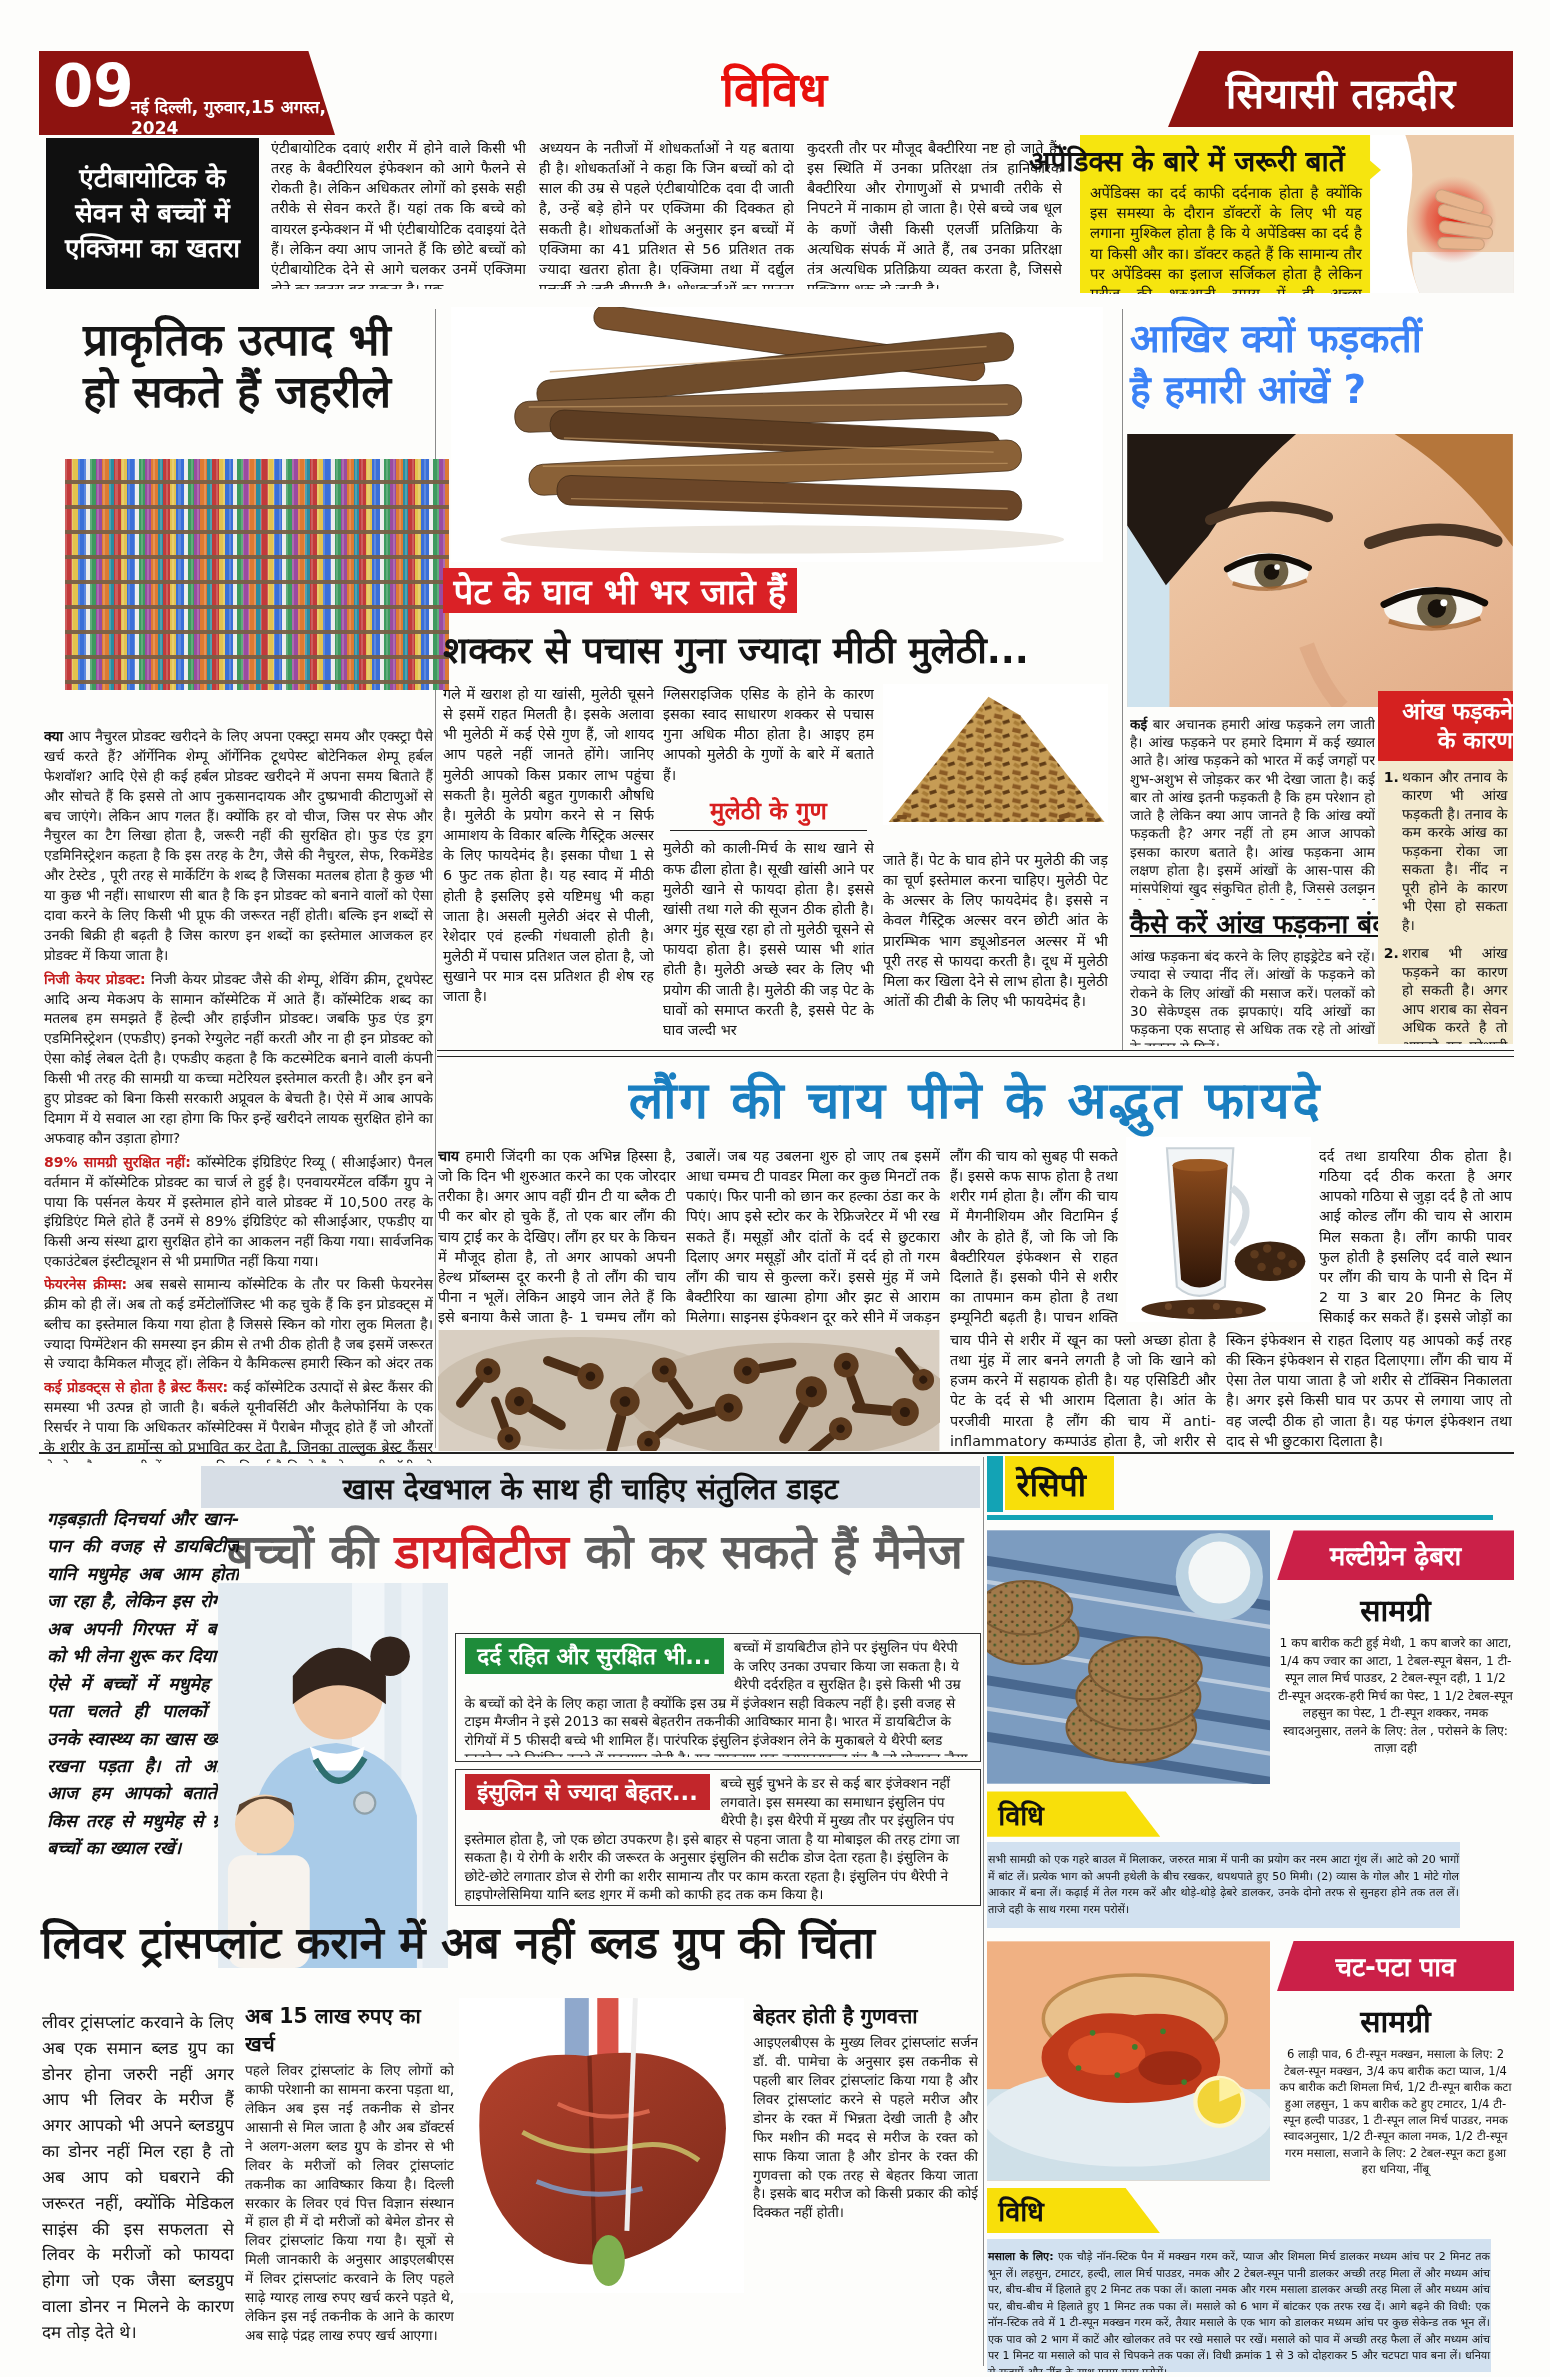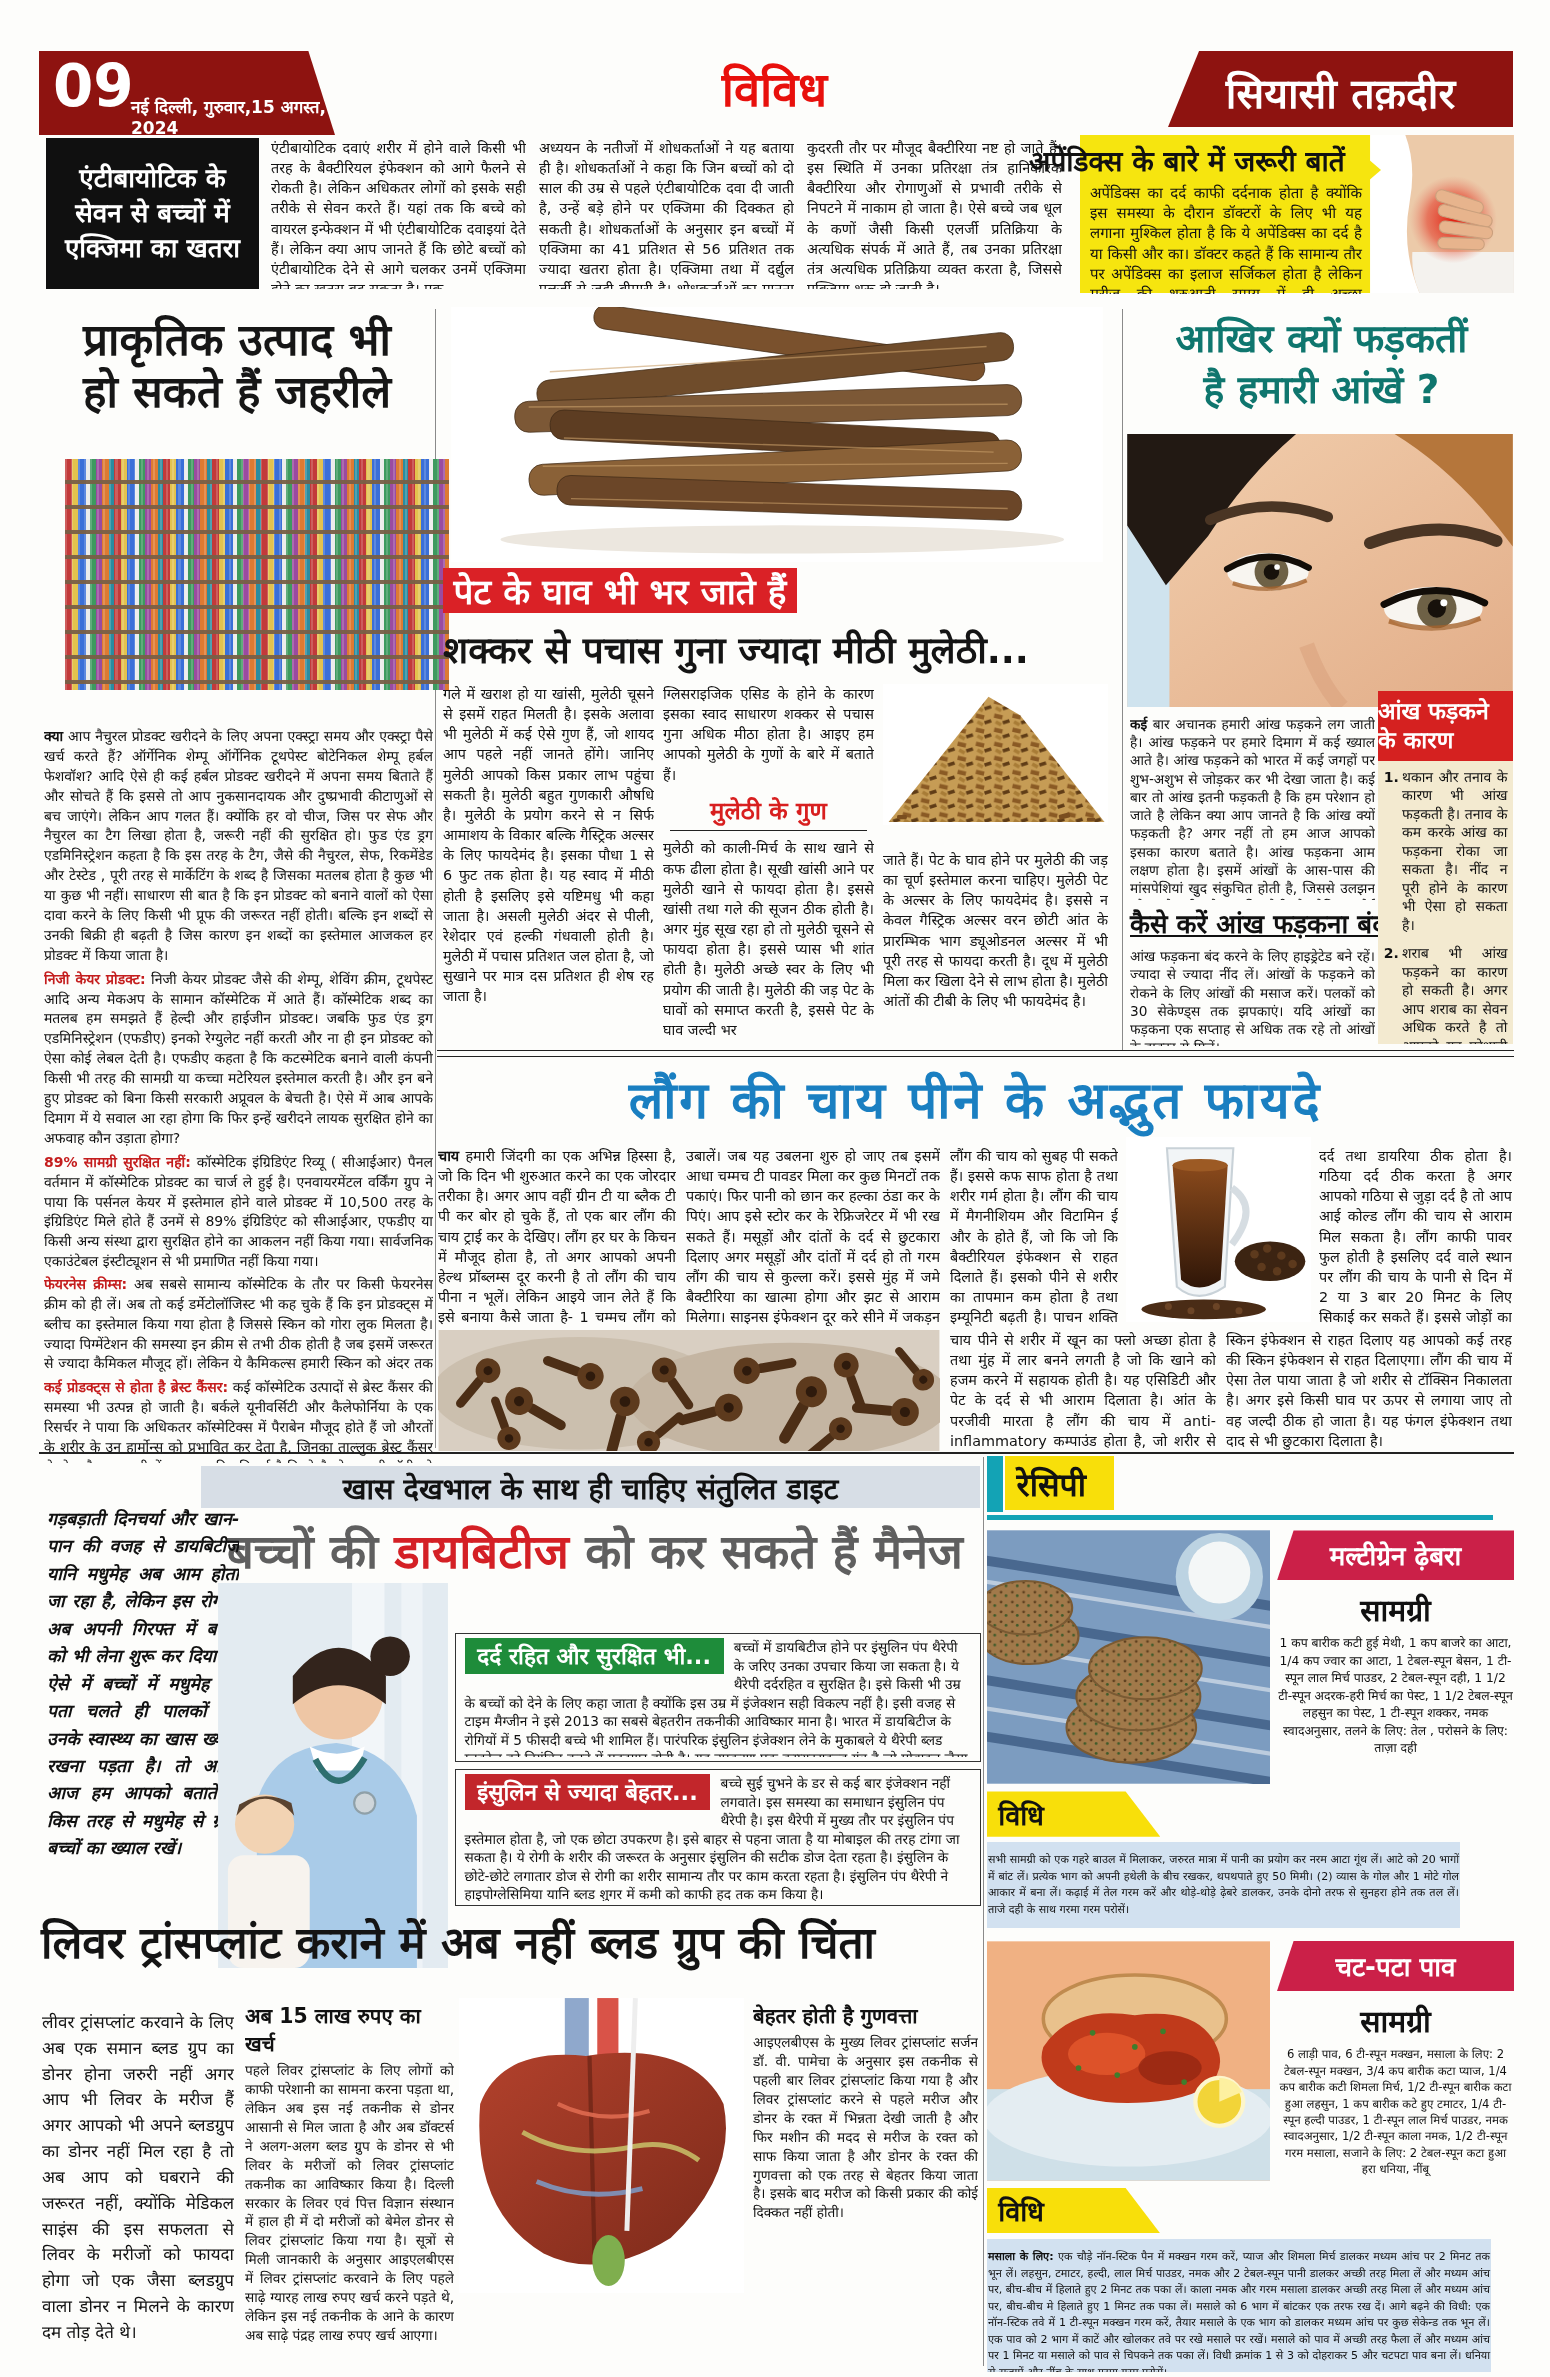--- a/index.html
+++ b/index.html
@@ -129,21 +129,21 @@
       <g fill="#7a4e1f">
           <rect x="20" y="186" width="14" height="6" rx="2"></rect>
           <rect x="250" y="184" width="16" height="7" rx="2" transform="rotate(-14 258 187)"></rect>
           <rect x="290" y="190" width="12" height="5" rx="2"></rect>
         </g>
     </svg>
     <div class="bt j" style="margin-top:22px;">जाते हैं। पेट के घाव होने पर मुलेठी की जड़ का चूर्ण इस्तेमाल करना चाहिए। मुलेठी पेट के अल्सर के लिए फायदेमंद है। इससे न केवल गैस्ट्रिक अल्सर वरन छोटी आंत के प्रारम्भिक भाग ड्यूओडनल अल्सर में भी पूरी तरह से फायदा करती है। दूध में मुलेठी मिला कर खिला देने से लाभ होता है। मुलेठी आंतों की टीबी के लिए भी फायदेमंद है।</div>
   </div>
 </div>
 
-<div class="abs" style="left:1130px;top:314px;width:383px;text-align:center;font-size:39px;font-weight:bold;line-height:1.3;color:#0f766e;">
+<div class="abs" style="left:1130px;top:314px;width:383px;text-align:left;font-size:39px;font-weight:bold;line-height:1.3;color:#3b82f6;">
   <div>आखिर क्यों फड़कतीं</div>
   <div>है हमारी आंखें ?</div>
 </div>
 <svg class="abs" style="left:1127px;top:434px;" width="386" height="273" viewBox="0 0 548 388">
   <linearGradient id="sk" x1="0" y1="0" x2="1" y2="1">
       <stop offset="0%" stop-color="#f2cfae"></stop>
       <stop offset="100%" stop-color="#e2ad88"></stop>
     </linearGradient>
   <rect width="548" height="388" fill="url(#sk)"></rect>
   <rect width="60" height="388" fill="#cfe3ee"></rect>
@@ -164,21 +164,21 @@
   <path d="M365 242 Q438 204 508 240" stroke="#120d08" stroke-width="10" fill="none" stroke-linecap="round"></path>
   <path d="M372 266 Q440 288 502 262" stroke="#a5632c" stroke-width="7" fill="none" opacity=".8"></path>
   <path d="M255 300 Q275 355 305 388" stroke="#d8a17b" stroke-width="22" fill="none" opacity=".55"></path>
 </svg>
 <div class="abs" style="left:1130px;top:715px;width:245px;height:328px;font-size:13.7px;line-height:1.33;">
   <div class="j hid" style="max-height:185px;"><span class="leadbold">कई</span><span> बार अचानक हमारी आंख फड़कने लग जाती है। आंख फड़कने पर हमारे दिमाग में कई ख्याल आते है। आंख फड़कने को भारत में कई जगहों पर शुभ-अशुभ से जोड़कर कर भी देखा जाता है। कई बार तो आंख इतनी फड़कती है कि हम परेशान हो जाते है लेकिन क्या आप जानते है कि आंख क्यों फड़कती है? अगर नहीं तो हम आज आपको इसका कारण बताते है। आंख फड़कना आम लक्षण होता है। इसमें आंखों के आस-पास की मांसपेशियां खुद संकुचित होती है, जिससे उलझन और परेशानी तो काफी होती है लेकिन कोई नुकसान नहीं होता। आंख फड़कने के कहीं कारण है आइए जानें इन कारणों के बारे में...</span></div>
   <div style="font-size:26px;font-weight:bold;text-decoration:underline;margin:7px 0 5.6px;white-space:nowrap;">कैसे करें आंख फड़कना बंद</div>
   <div class="j hid" style="max-height:99px;">आंख फड़कना बंद करने के लिए हाइड्रेटेड बने रहें। ज्यादा से ज्यादा नींद लें। आंखों के फड़कने को रोकने के लिए आंखों की मसाज करें। पलकों को 30 सेकेण्ड्स तक झपकाएं। यदि आंखों का फड़कना एक सप्ताह से अधिक तक रहे तो आंखों के डाक्टर से मिलें।</div>
 </div>
 <div class="abs" style="left:1378px;top:691px;width:135px;height:70px;background:#d52120;display:flex;align-items:center;justify-content:center;">
-  <span class="white" style="font-size:23px;font-weight:bold;text-align:left;line-height:1.25;">आंख फड़कने के कारण</span>
+  <span class="white" style="font-size:23px;font-weight:bold;text-align:right;line-height:1.25;">आंख फड़कने के कारण</span>
 </div>
 <div class="abs" style="left:1378px;top:761px;width:135px;height:283px;background:#f3ead0;overflow:hidden;">
   <ol class="causes">
     <li><span class="n">1.</span><span>थकान और तनाव के कारण भी आंख फड़कती है। तनाव के कम करके आंख का फड़कना रोका जा सकता है। नींद न पूरी होने के कारण भी ऐसा हो सकता है।</span></li>
     <li><span class="n">2.</span><span>शराब भी आंख फड़कने का कारण हो सकती है। अगर आप शराब का सेवन अधिक करते है तो आपको यह परेशानी हो सकती है।</span></li>
 
   </ol>
 </div>
 
 <div class="abs" style="left:437px;top:1063px;width:1077px;text-align:center;font-size:51px;font-weight:bold;color:#1a7fc1;letter-spacing:2.8px;">लौंग की चाय पीने के अद्भुत फायदे</div>

